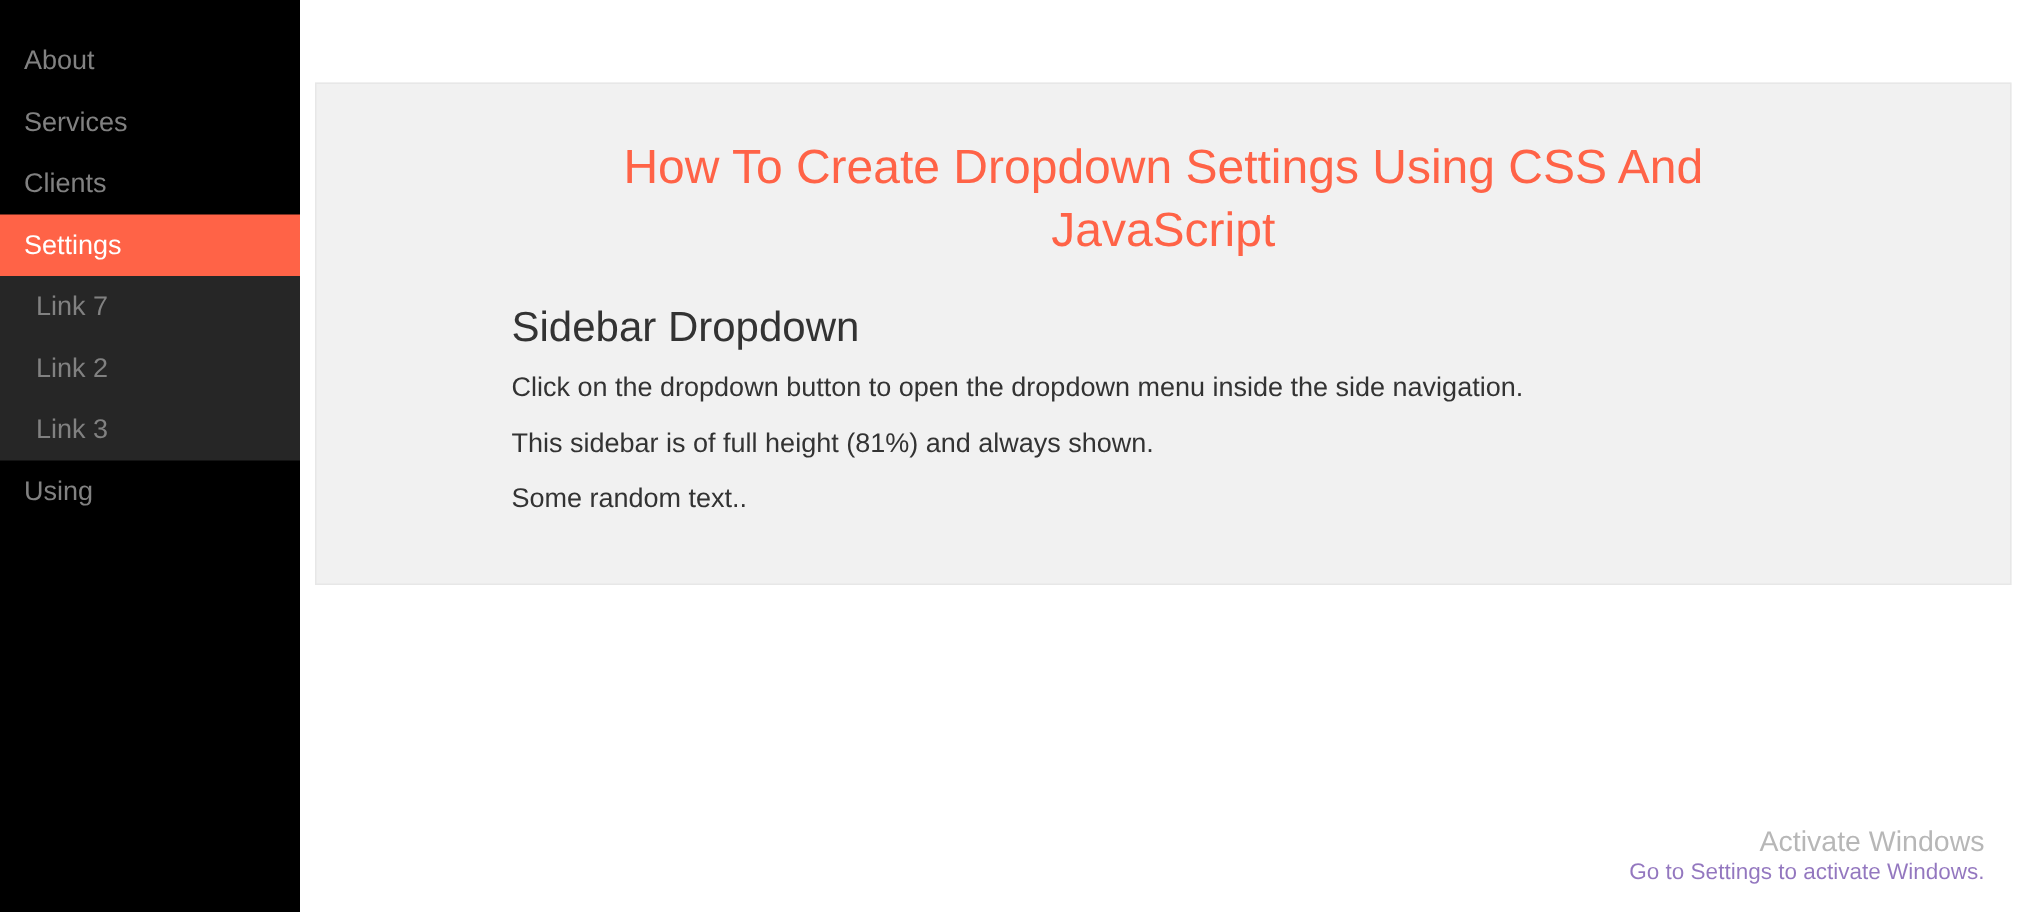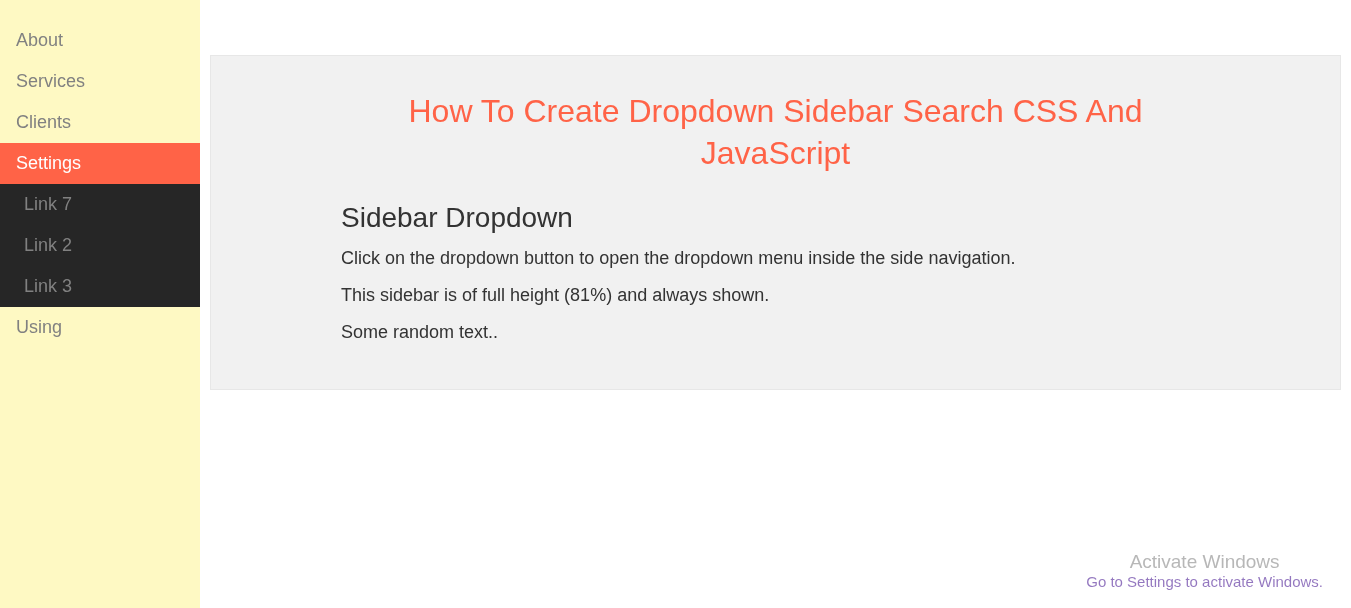--- a/index.html
+++ b/index.html
@@ -14,21 +14,21 @@
       overflow: hidden;
       position: relative;
       background: #fff;
     }
     .sidenav {
       height: 100%;
       width: 200px;
       position: absolute;
       top: 0;
       left: 0;
-      background-color: #fef9c3;
+      background-color: #000000;
       padding-top: 20px;
     }
     .sidenav a, .dropdown-btn {
       padding: 10px 8px 10px 16px;
       text-decoration: none;
       font-size: 18px;
       color: #818181;
       display: block;
       border: none;
       background: none;
@@ -72,21 +72,21 @@
     }
     .content-card p {
       font-size: 18px;
       color: #333;
       margin-bottom: 16px;
     }
     .watermark {
       position: absolute;
       bottom: 18px;
       right: 28px;
-      text-align: center;
+      text-align: right;
       color: #9e9e9e;
       opacity: 0.6;
       pointer-events: none;
     }
     .watermark .wm-title {
       font-size: 19px;
       color: #888;
     }
     .watermark .wm-sub {
       font-size: 15px;
@@ -104,21 +104,21 @@
   <div class="dropdown-container">
     <a href="#">Link 7</a>
     <a href="#">Link 2</a>
     <a href="#">Link 3</a>
   </div>
   <a href="#">Using</a>
 </div>
 
 <div class="main">
   <div class="content-card">
-    <h1>How To Create Dropdown Sidebar Search CSS And JavaScript</h1>
+    <h1>How To Create Dropdown Settings Using CSS And JavaScript</h1>
     <h2>Sidebar Dropdown</h2>
     <p>Click on the dropdown button to open the dropdown menu inside the side navigation.</p>
     <p>This sidebar is of full height (81%) and always shown.</p>
     <p>Some random text..</p>
   </div>
 </div>
 
 <div class="watermark">
   <div class="wm-title">Activate Windows</div>
   <div class="wm-sub">Go to Settings to activate Windows.</div>

